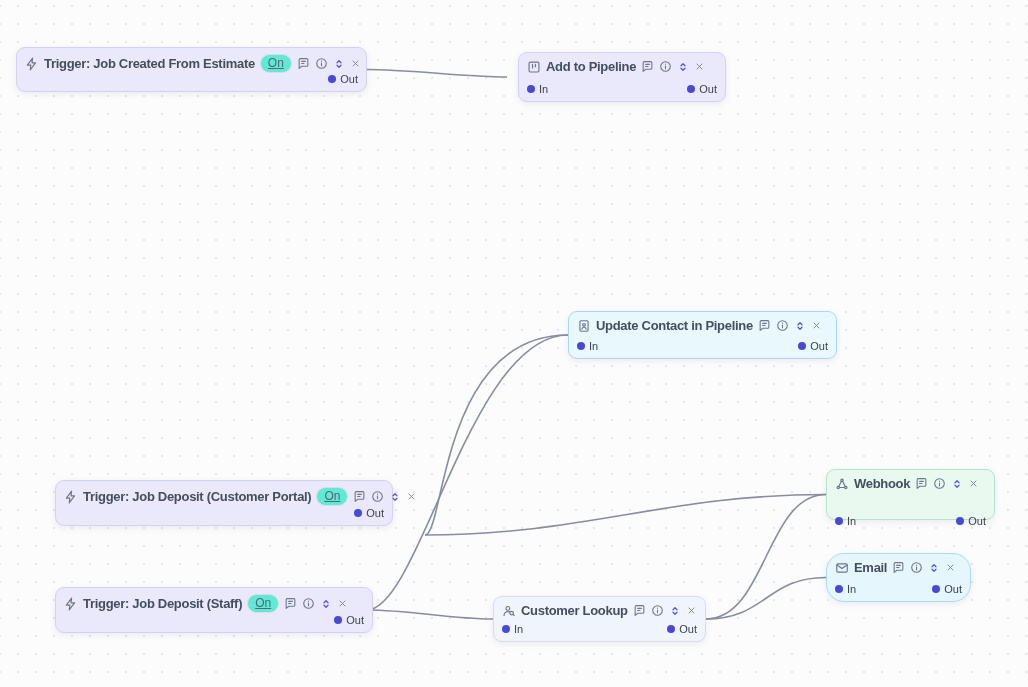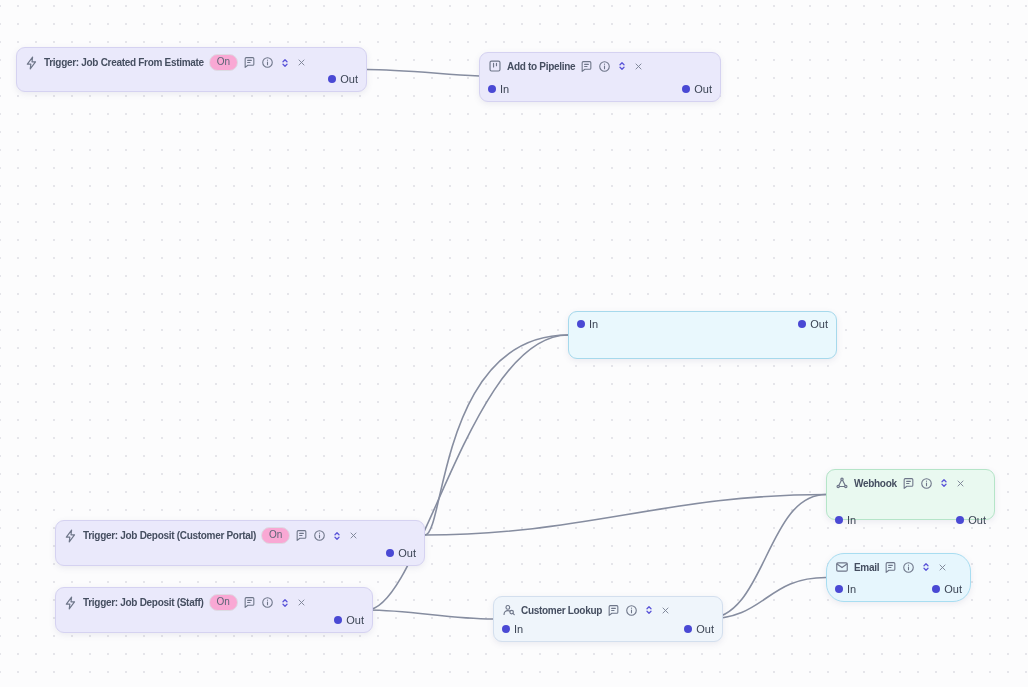--- a/index.html
+++ b/index.html
@@ -25,35 +25,36 @@
     display:flex; flex-direction:column; justify-content:space-between;
   }
   .n-purple     { background:#eae9fb; border-color:#d5d2f1; }
   .n-blue       { background:#e9f8fd; border-color:#a6d9ec; }
   .n-green      { background:#e9f9f0; border-color:#b5e5c8;gap:24px; }
   .n-light-blue { background:#eff5fb; border-color:#d3dfee; }
   .n-cyan       { background:#e6f6fd; border-color:#a8ddf1;border-radius:18px; }
 
   .hdr { display:flex; align-items:center; gap:5px; }
   .title {
-    font-weight:bold; font-size:10px; letter-spacing:-0.3px;
+    font-weight:bold; font-size:13px; letter-spacing:-0.3px;
     color:#454e60; white-space:nowrap;
   }
   .hicon { display:inline-flex; align-items:center; justify-content:center; color:#6e7689; }
   .hicon svg { stroke:currentColor; fill:none; stroke-width:2; stroke-linecap:round; stroke-linejoin:round; }
   .lead svg  { width:14px; height:14px; }
   .act  svg  { width:13px; height:13px; }
   .sort { color:#5a54d8; }
   .sort svg { width:12px; height:12px; stroke-width:2.6; }
   .x svg { width:11px; height:11px; color:#7a8194; }
 
   .badge {
-    background:#f9a8d4; border:1px solid #dcdce4; border-radius:999px;
-    font-size:10px; color:#5c6476; padding:1px 7px 2px 7px; line-height:1.2;
+    background:#5eead4; border:1px solid #dcdce4; border-radius:999px;
+    font-size:12px; color:#5c6476; padding:1px 7px 2px 7px; line-height:1.2;
     white-space:nowrap;
+    text-decoration:underline;
   }
 
   .ports { display:flex; align-items:center; font-size:11px; color:#3b4454; }
   .ports.both { justify-content:space-between; }
   .ports.out-only { justify-content:flex-end; }
   .port { display:flex; align-items:center; gap:4px;justify-content:space-between; }
   .dot { width:8px; height:8px; border-radius:50%; background:#4a49d4; }
 </style>
 </head>
 <body>
@@ -148,21 +149,21 @@
         </span>
     </div>
     <div class="ports out-only">
       <span class="port">
         <span class="dot"></span>
         <span>Out</span>
       </span>
     </div>
   </div>
 
-  <div class="node n-purple" style="left:479px;top:52px;width:242px;height:50px">
+  <div class="node n-purple" style="left:518px;top:52px;width:208px;height:50px">
     <div class="hdr">
       <span class="hicon lead">
           <svg viewBox="0 0 24 24">
             <use href="#i-board"></use>
           </svg>
         </span>
       <span class="title">Add to Pipeline</span>
       <span class="hicon act">
           <svg viewBox="0 0 24 24">
             <use href="#i-note"></use>
@@ -190,20 +191,48 @@
         <span>In</span>
       </span>
       <span class="port">
         <span class="dot"></span>
         <span>Out</span>
       </span>
     </div>
   </div>
 
   <div class="node n-blue" style="left:568px;top:311px;width:269px;height:48px">
+    <div class="hdr">
+      <span class="hicon lead">
+          <svg viewBox="0 0 24 24">
+            <use href="#i-contact"></use>
+          </svg>
+        </span>
+      <span class="title">Update Contact in Pipeline</span>
+      <span class="hicon act">
+          <svg viewBox="0 0 24 24">
+            <use href="#i-note"></use>
+          </svg>
+        </span>
+      <span class="hicon act">
+          <svg viewBox="0 0 24 24">
+            <use href="#i-info"></use>
+          </svg>
+        </span>
+      <span class="hicon sort">
+          <svg viewBox="0 0 24 24">
+            <use href="#i-sort"></use>
+          </svg>
+        </span>
+      <span class="hicon x">
+          <svg viewBox="0 0 24 24">
+            <use href="#i-close"></use>
+          </svg>
+        </span>
+    </div>
     <div class="ports both">
       <span class="port">
         <span class="dot"></span>
         <span>In</span>
       </span>
       <span class="port">
         <span class="dot"></span>
         <span>Out</span>
       </span>
     </div>
@@ -243,21 +272,21 @@
         <span class="dot"></span>
         <span>In</span>
       </span>
       <span class="port">
         <span class="dot"></span>
         <span>Out</span>
       </span>
     </div>
   </div>
 
-  <div class="node n-purple" style="left:55px;top:520px;width:370px;height:46px">
+  <div class="node n-purple" style="left:55px;top:480px;width:338px;height:46px">
     <div class="hdr">
       <span class="hicon lead">
           <svg viewBox="0 0 24 24">
             <use href="#i-bolt"></use>
           </svg>
         </span>
       <span class="title">Trigger: Job Deposit (Customer Portal)</span>
       <span class="badge">On</span>
       <span class="hicon act">
           <svg viewBox="0 0 24 24">
@@ -319,21 +348,21 @@
         </span>
     </div>
     <div class="ports out-only">
       <span class="port">
         <span class="dot"></span>
         <span>Out</span>
       </span>
     </div>
   </div>
 
-  <div class="node n-light-blue" style="left:493px;top:596px;width:230px;height:46px">
+  <div class="node n-light-blue" style="left:493px;top:596px;width:213px;height:46px">
     <div class="hdr">
       <span class="hicon lead">
           <svg viewBox="0 0 24 24">
             <use href="#i-user-search"></use>
           </svg>
         </span>
       <span class="title">Customer Lookup</span>
       <span class="hicon act">
           <svg viewBox="0 0 24 24">
             <use href="#i-note"></use>

